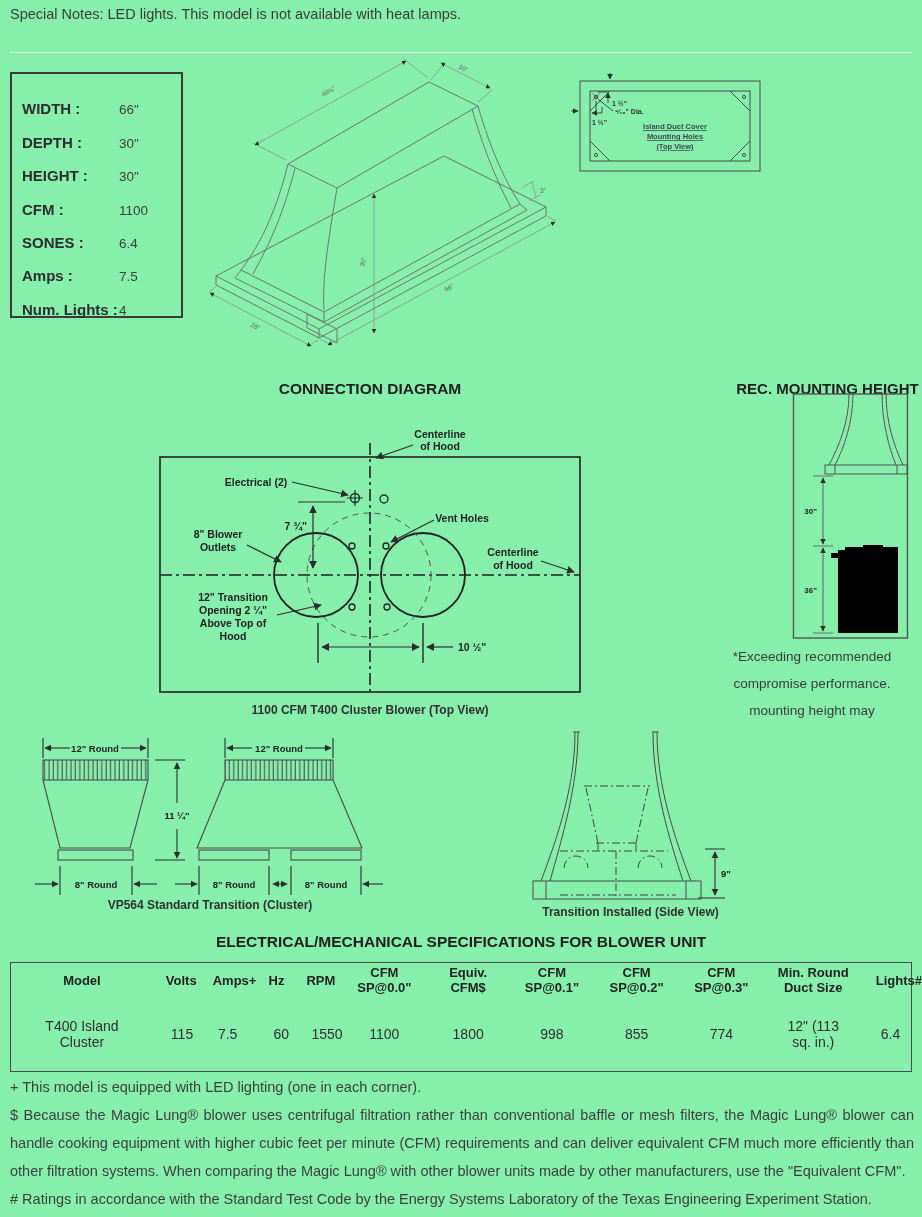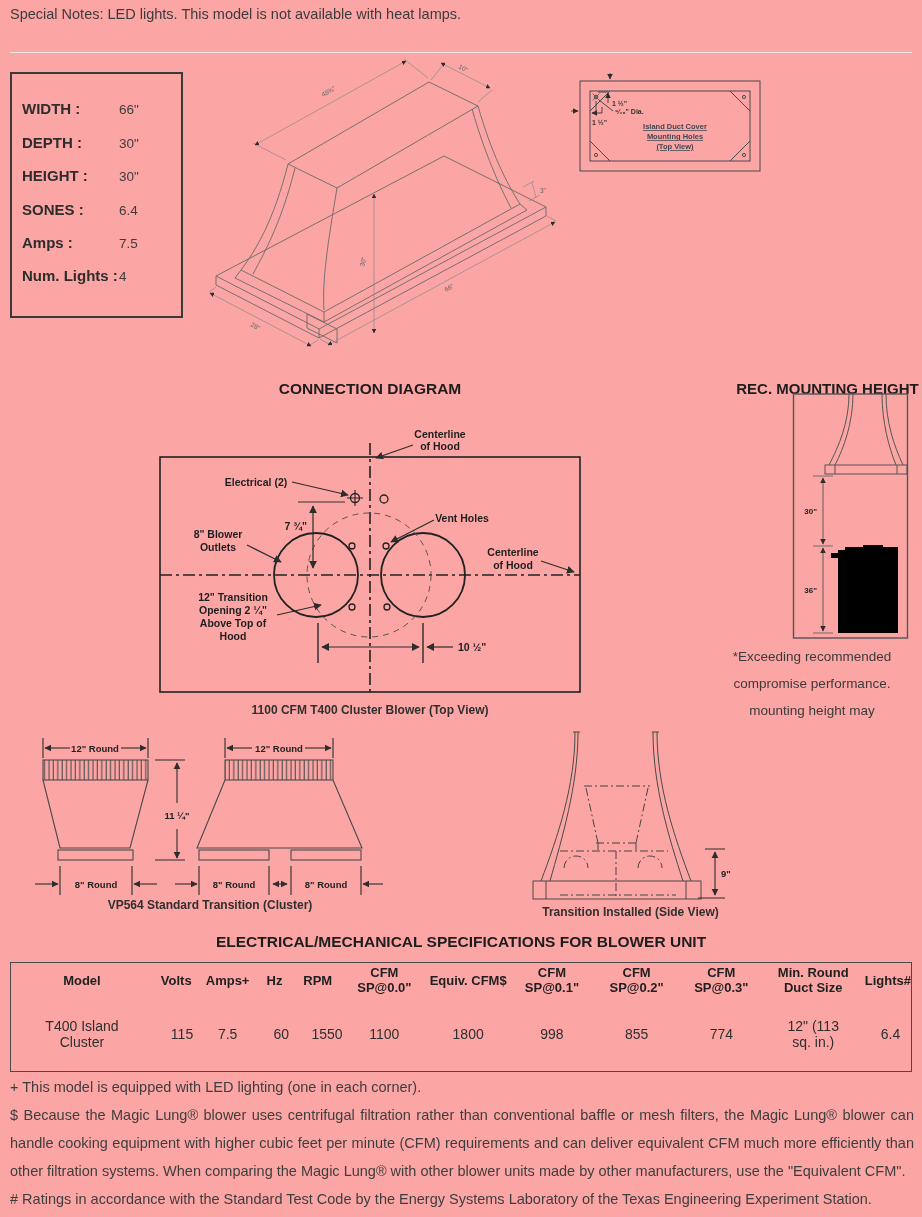--- a/index.html
+++ b/index.html
@@ -1,35 +1,35 @@
 <!DOCTYPE html>
 <html><head>
 <meta charset="utf-8">
 <style>
   html,body{margin:0;padding:0;background:#fff;}
   body{font-family:"Liberation Sans",sans-serif;color:#3a3a3a;}
-  .sheet{position:relative;width:922px;height:1217px;background:#fca5a5;overflow:hidden;}
+  .sheet{position:relative;width:922px;height:1217px;background:#86efac;overflow:hidden;}
   .abs{position:absolute;}
   .special-notes{left:10px;top:6px;font-size:14.5px;color:#3c3c3c;}
   .toprule{left:10px;top:52px;width:902px;border-top:1px solid #e7e7e7;height:0;}
   
   .specbox{left:10px;top:72px;width:173px;height:246px;border:2px solid #3a3a3a;box-sizing:border-box;padding:10px 0 0 10px;}
   .specrow{display:flex;height:33.4px;align-items:flex-end;}
   .speclabel{width:97px;font-weight:bold;font-size:15px;color:#2d2d2d;}
   .specvalue{font-size:13.5px;color:#3d3d3d;}
   
   .h-bold{font-weight:bold;color:#1d1d1d;font-size:15.5px;}
   .caption{font-size:12px;color:#303030;font-weight:bold;}
   .center{text-align:center;}
   .right{text-align:center;}
   .note-right{line-height:27px;font-size:13.5px;color:#3b3b3b;}
   
   .spec-table-wrap{left:10px;top:962px;width:902px;height:110px;}
   table.spec{width:100%;height:100%;border:1.5px solid #4a4a4a;border-collapse:collapse;table-layout:fixed;}
-  table.spec th{font-weight:bold;font-size:13px;color:#1f1f1f;text-align:center;vertical-align:middle;padding:2px 2px;}
+  table.spec th{font-weight:bold;font-size:13px;color:#1f1f1f;text-align:center;vertical-align:middle;padding:2px 13px;}
   table.spec td{font-size:14px;color:#2f2f2f;text-align:center;vertical-align:middle;padding:2px 18px;}
   .th-pre{white-space:pre-line;}
   
   .footnotes{left:10px;top:1073px;width:904px;font-size:14.5px;color:#3e3e3e;}
   .footnotes p{margin:0;line-height:28px;}
   .footnotes .just{text-align:justify;}
   svg{overflow:visible;}
   svg text{font-family:"Liberation Sans",sans-serif;}
   .dlbl{font-weight:bold;fill:#1e1e1e;font-size:10.5px;}
   .dlbl-s{font-weight:bold;fill:#222;font-size:9.5px;}
@@ -61,20 +61,24 @@
         <span class="speclabel">WIDTH :</span>
         <span class="specvalue">66"</span>
       </div>
     <div class="specrow">
         <span class="speclabel">DEPTH :</span>
         <span class="specvalue">30"</span>
       </div>
     <div class="specrow">
         <span class="speclabel">HEIGHT :</span>
         <span class="specvalue">30"</span>
+      </div>
+    <div class="specrow">
+        <span class="speclabel">CFM :</span>
+        <span class="specvalue">1100</span>
       </div>
     <div class="specrow">
         <span class="speclabel">SONES :</span>
         <span class="specvalue">6.4</span>
       </div>
     <div class="specrow">
         <span class="speclabel">Amps :</span>
         <span class="specvalue">7.5</span>
       </div>
     <div class="specrow">

